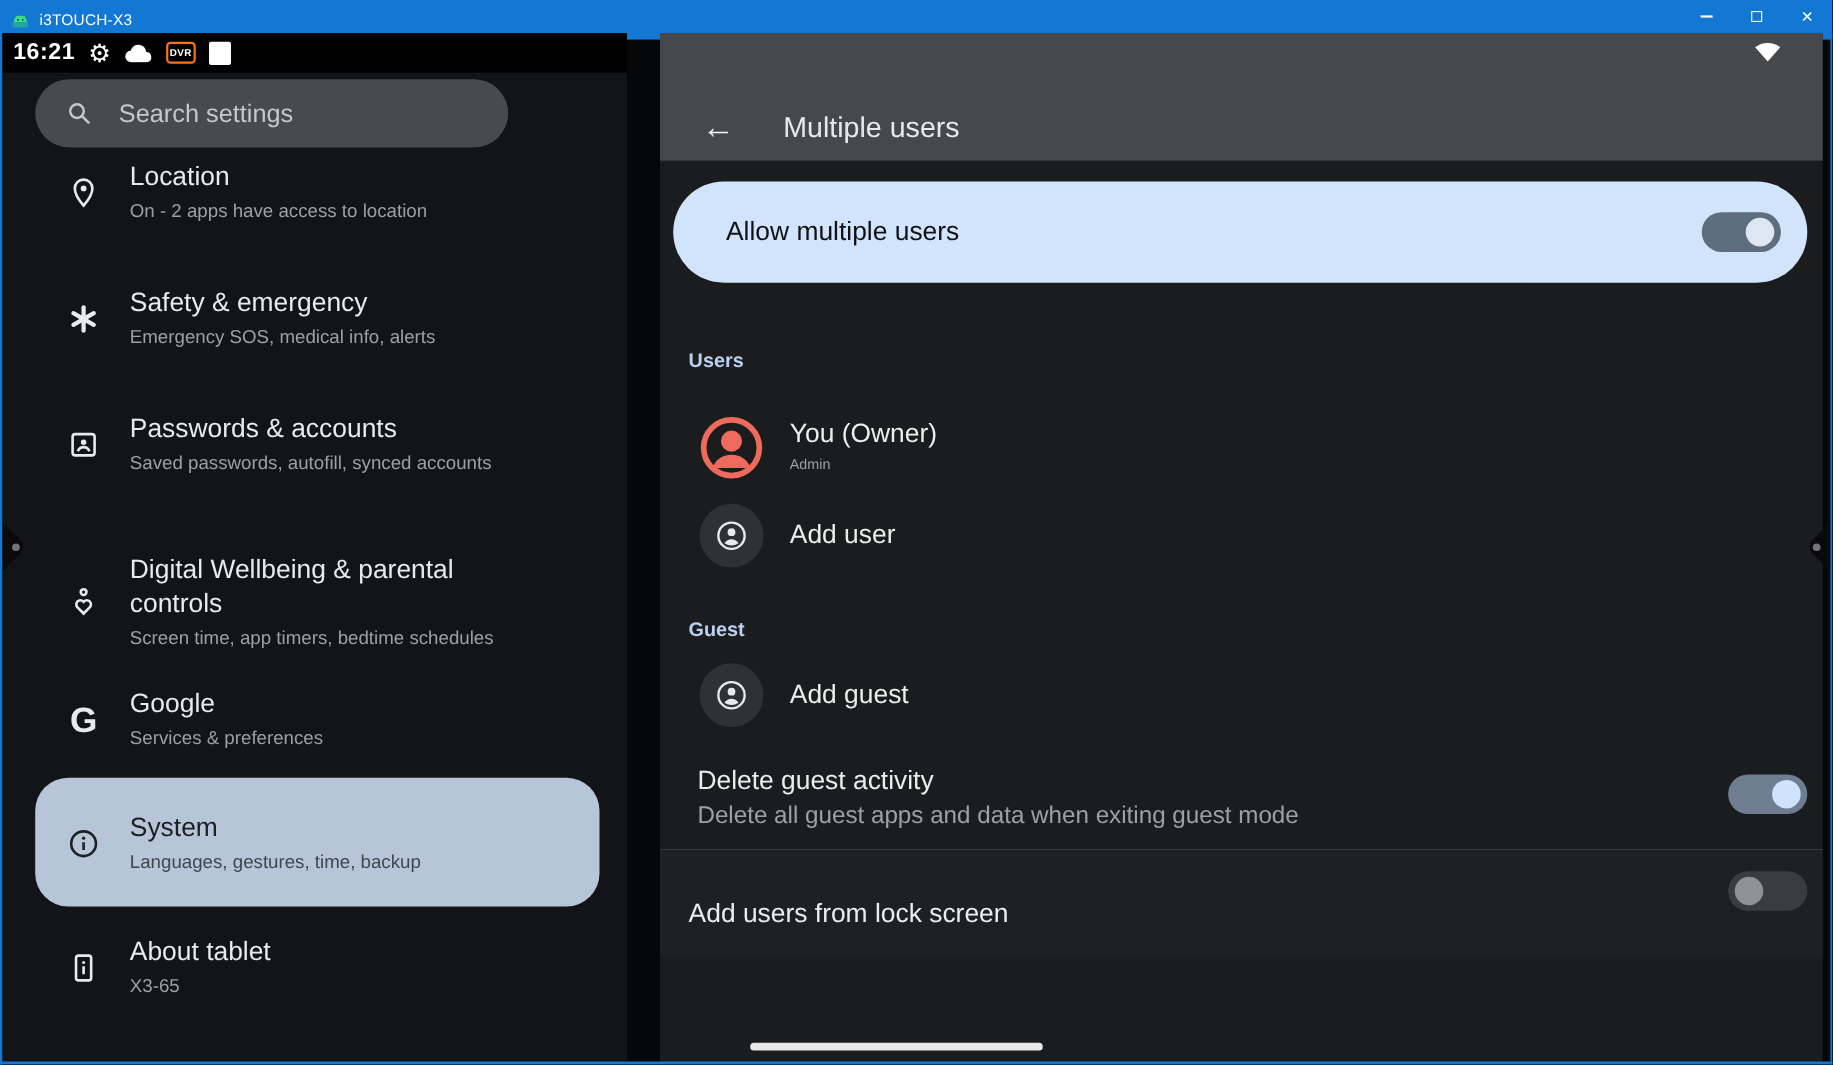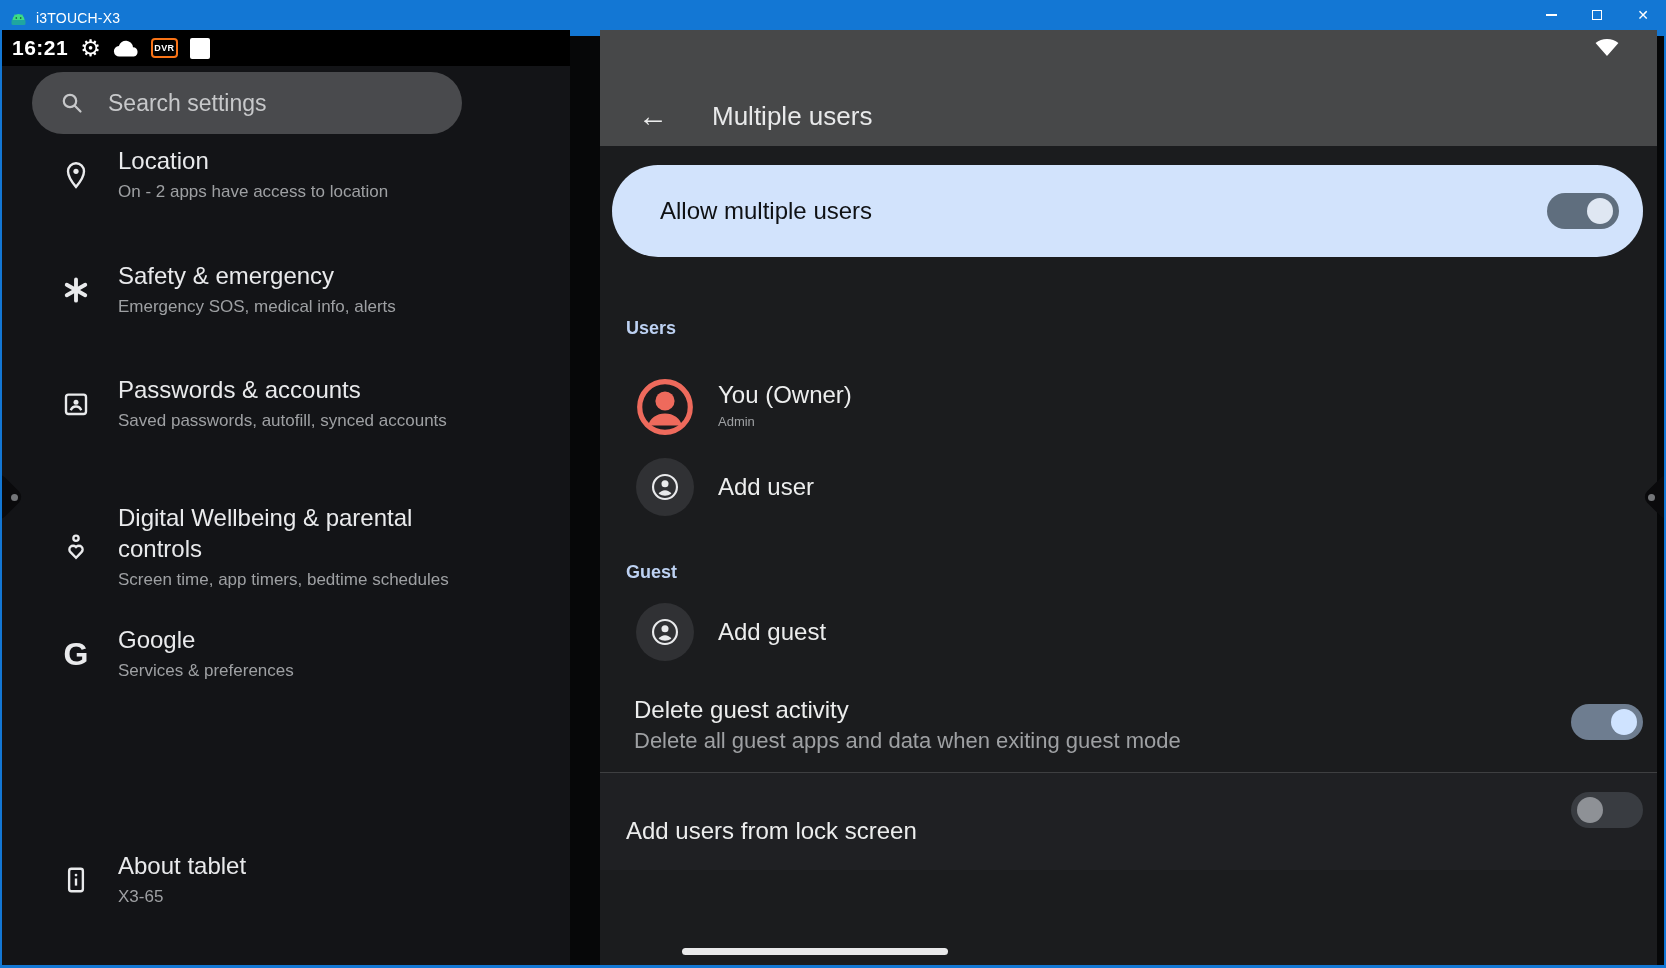--- a/index.html
+++ b/index.html
@@ -197,20 +197,33 @@
     <div class="nav-row" style="top:594px;">
       <div class="nav-ico">
         <span class="g-glyph">G</span>
       </div>
       <div class="nav-txt">
         <div class="nav-title">Google</div>
         <div class="nav-sub">Services &amp; preferences</div>
       </div>
     </div>
 
+    <div class="nav-row selected" style="top:707px;">
+      <div class="nav-ico">
+        <svg width="30" height="30" viewBox="0 0 24 24">
+          <circle cx="12" cy="12" r="9" fill="none" stroke="#1d2023" stroke-width="1.9"></circle>
+          <circle cx="12" cy="8" r="1.2" fill="#1d2023"></circle>
+          <line x1="12" y1="11" x2="12" y2="16.5" stroke="#1d2023" stroke-width="1.9"></line>
+        </svg>
+      </div>
+      <div class="nav-txt">
+        <div class="nav-title">System</div>
+        <div class="nav-sub">Languages, gestures, time, backup</div>
+      </div>
+    </div>
 
     <div class="nav-row" style="top:820px;">
       <div class="nav-ico">
         <svg width="30" height="30" viewBox="0 0 24 24">
           <rect x="6.5" y="3" width="11" height="18" rx="1.8" fill="none" stroke="#e9eaec" stroke-width="1.9"></rect>
           <circle cx="12" cy="8" r="1.1" fill="#e9eaec"></circle>
           <line x1="12" y1="10.8" x2="12" y2="16.5" stroke="#e9eaec" stroke-width="1.9"></line>
         </svg>
       </div>
       <div class="nav-txt">

